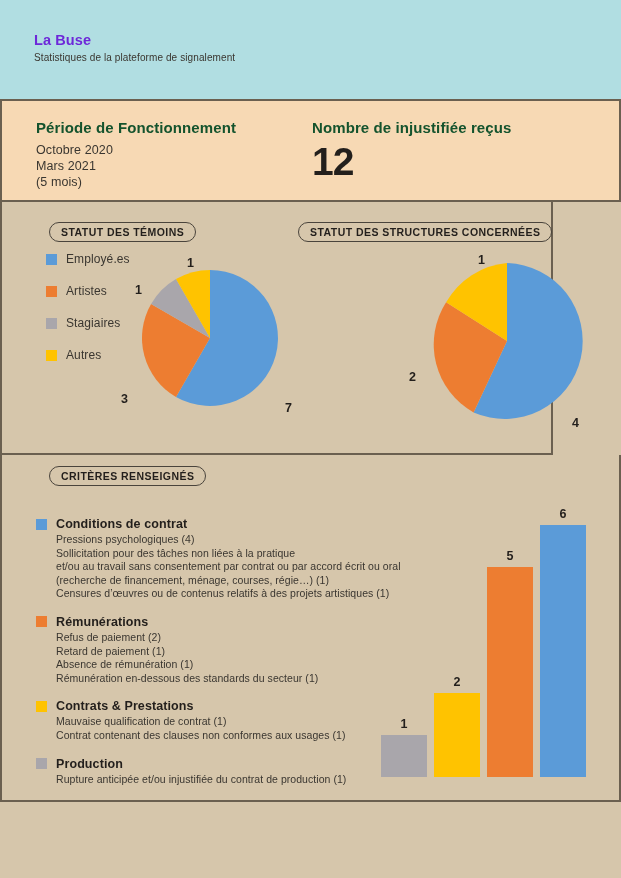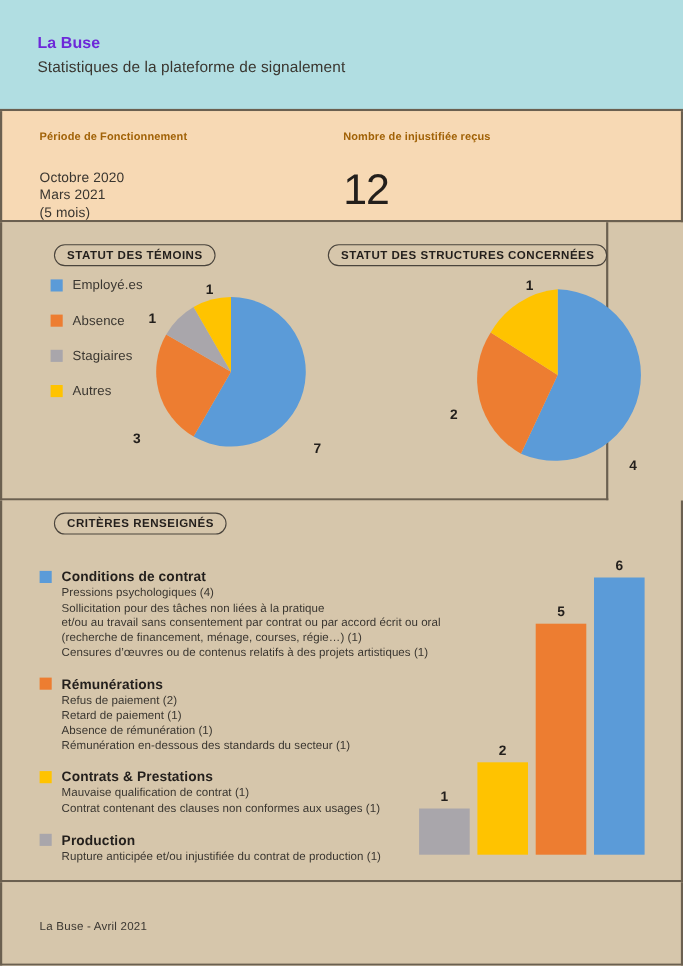--- a/index.html
+++ b/index.html
@@ -32,54 +32,54 @@
     position: absolute;
     left: 34px; top: 32px;
     font-size: 14.5px;
     font-weight: bold;
     color: #6d28d9;
     letter-spacing: .1px;
   }
   .hdr-sub {
     position: absolute;
     left: 34px; top: 52px;
-    font-size: 14px;
+    font-size: 10px;
     font-weight: normal;
     color: #3a3630;
     letter-spacing: .1px;
   }
   
   #peach-band {
     position: absolute;
     left: 0; top: 101px;
     width: 621px; height: 101px;
     background: #f7d9b4;
     box-sizing: border-box;
     border-bottom: 2px solid #6b6050;
     border-left: 2px solid #6b6050;
     border-right: 2px solid #6b6050;
   }
   .peach-col-a { position: absolute; left: 34px; top: 18px; }
   .peach-col-b { position: absolute; left: 310px; top: 18px; }
   .peach-h {
-    font-size: 10px;
-    font-weight: bold;
-    color: #a16207;
-    letter-spacing: .1px;
-    margin-bottom: 23px;
+    font-size: 15px;
+    font-weight: bold;
+    color: #14532d;
+    letter-spacing: .1px;
+    margin-bottom: 6px;
   }
   .peach-line {
     font-size: 12.5px;
     color: #3a3630;
     line-height: 16px;
     letter-spacing: .1px;
   }
   .bignum {
     font-size: 39px;
-    font-weight: normal;
+    font-weight: bold;
     color: #231f1c;
     line-height: 40px;
     letter-spacing: -1px;
     margin-top: 4px;
   }
   
   #pie-section {
     position: absolute;
     left: 0; top: 202px;
     width: 553px; height: 253px;
@@ -237,21 +237,21 @@
       <span class="pill">STATUT DES TÉMOINS</span>
     </div>
 
     <div class="legend" style="left:30px;top:50px;">
       <div class="legend-row">
         <span class="swatch" style="background:#5b9bd8"></span>
         <span class="legend-label">Employé.es</span>
       </div>
       <div class="legend-row">
         <span class="swatch" style="background:#ed7d31"></span>
-        <span class="legend-label">Absence</span>
+        <span class="legend-label">Artistes</span>
       </div>
       <div class="legend-row">
         <span class="swatch" style="background:#a9a6ab"></span>
         <span class="legend-label">Stagiaires</span>
       </div>
       <div class="legend-row">
         <span class="swatch" style="background:#ffc300"></span>
         <span class="legend-label">Autres</span>
       </div>
     </div>
@@ -356,17 +356,14 @@
       </div>
 
       <div class="bar-col" style="left:164px;">
         <div class="bar-val" style="bottom:256px;">6</div>
         <div class="bar-rect" style="height:252px;background:#5b9bd8;"></div>
       </div>
 
     </div>
   </div>
 
-  <div id="footer-section">
-    <div class="footer-text">La Buse - Avril 2021</div>
-  </div>
 
 </div>
 
 </body></html>

